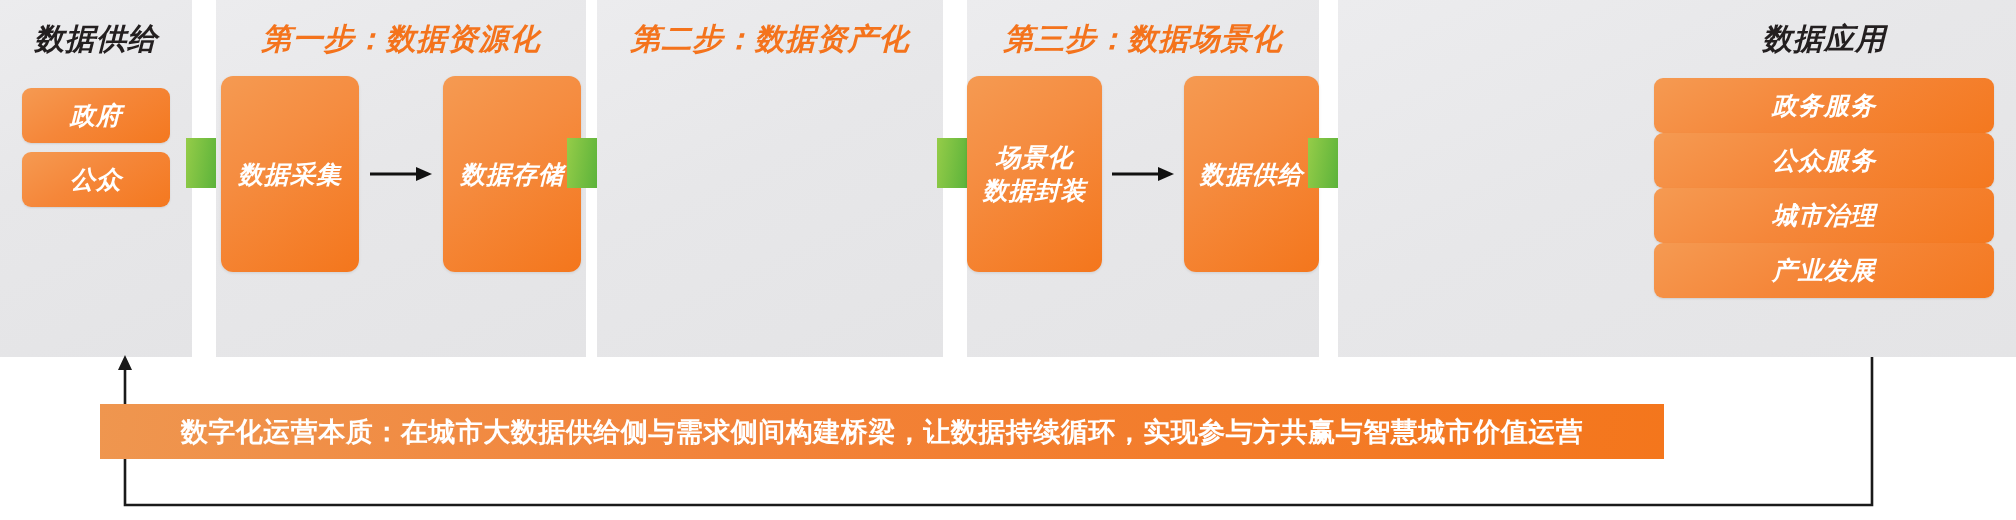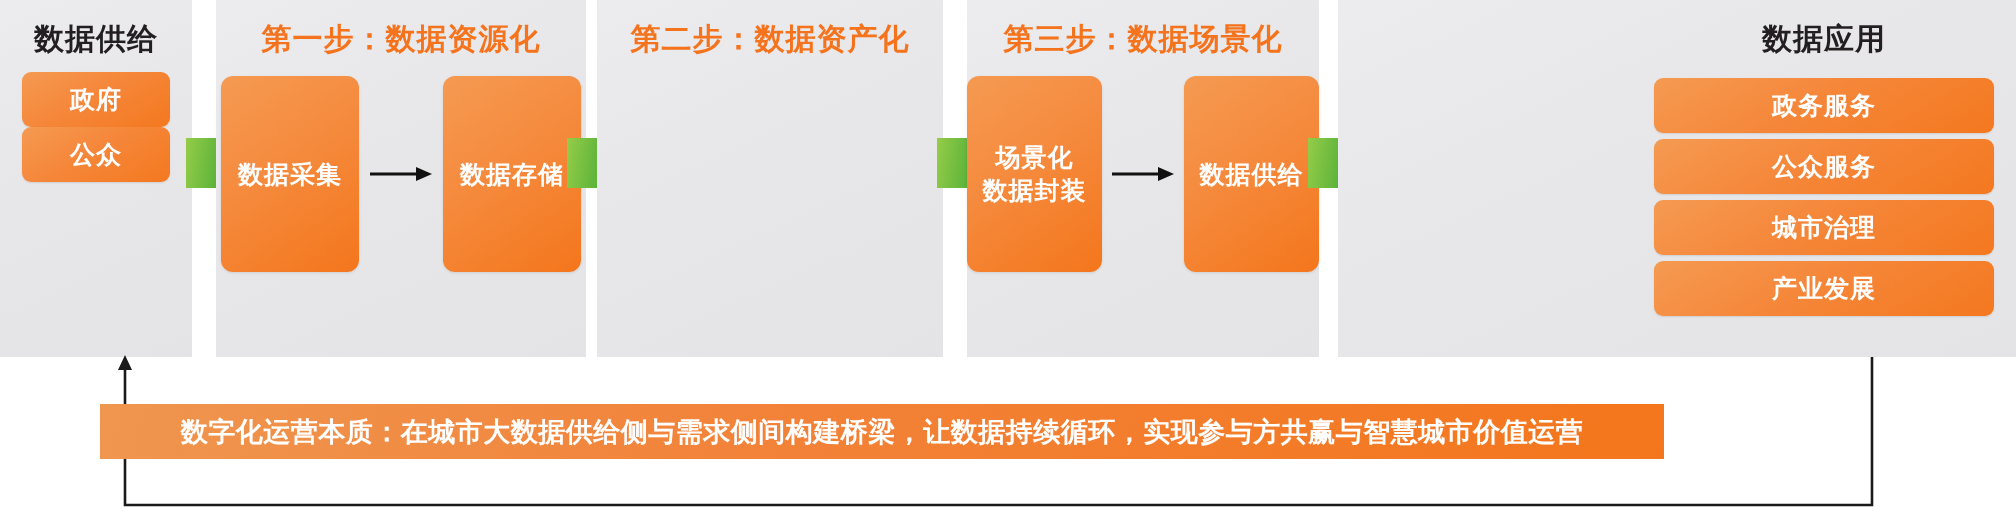--- a/index.html
+++ b/index.html
@@ -8,21 +8,21 @@
     background:#ffffff;
     font-family:"Liberation Sans","DejaVu Sans",sans-serif;
     overflow:hidden;
     position:relative;
   }
 
   
   #flow-row{
     position:absolute;
     left:0; top:0;
-    width:2016px; height:407px;
+    width:2016px; height:407px;font-style:italic;
   }
 
   .panel{
     position:absolute;
     top:0;
     height:357px;
     background:linear-gradient(155deg,#ececee 0%,#e7e7e9 45%,#e4e4e6 100%);
     box-sizing:border-box;
   }
 
@@ -130,21 +130,21 @@
     white-space:nowrap;
   }
 </style>
 </head>
 <body>
 
 <div id="flow-row">
 
   <div class="panel" style="left:0px;width:192px;">
     <div class="panel-title dark">数据供给</div>
-    <div class="pill-stack" style="top:72px;">
+    <div class="pill-stack" style="top:88px;gap:9px;">
       <div class="pill">政府</div>
       <div class="pill">公众</div>
     </div>
   </div>
 
   <div class="green-arrow" style="left:186px;">
     <svg viewBox="0 0 64 110" xmlns="http://www.w3.org/2000/svg">
       <defs>
         <linearGradient id="ga1" x1="0" y1="0" x2="1" y2="0.25">
           <stop offset="0" stop-color="#9ccf4a"></stop>
@@ -223,21 +223,21 @@
           <stop offset="0.55" stop-color="#62b63c"></stop>
           <stop offset="1" stop-color="#2f9b33"></stop>
         </linearGradient>
       </defs>
       <path d="M0,30 L32,30 L32,2 L64,55 L32,108 L32,80 L0,80 Z" fill="url(#ga4)"></path>
     </svg>
   </div>
 
   <div class="panel" style="left:1338px;width:678px;">
     <div class="panel-title dark" style="left:auto;right:22px;width:340px;">数据应用</div>
-    <div class="pill-stack" style="left:auto;right:22px;width:340px;top:78px;gap:6px;justify-content:space-between;">
+    <div class="pill-stack" style="left:auto;right:22px;width:340px;top:78px;justify-content:space-between;">
       <div class="pill">政务服务</div>
       <div class="pill">公众服务</div>
       <div class="pill">城市治理</div>
       <div class="pill">产业发展</div>
     </div>
   </div>
 
 </div>
 
 <svg id="loop" viewBox="0 0 2016 520" xmlns="http://www.w3.org/2000/svg">

